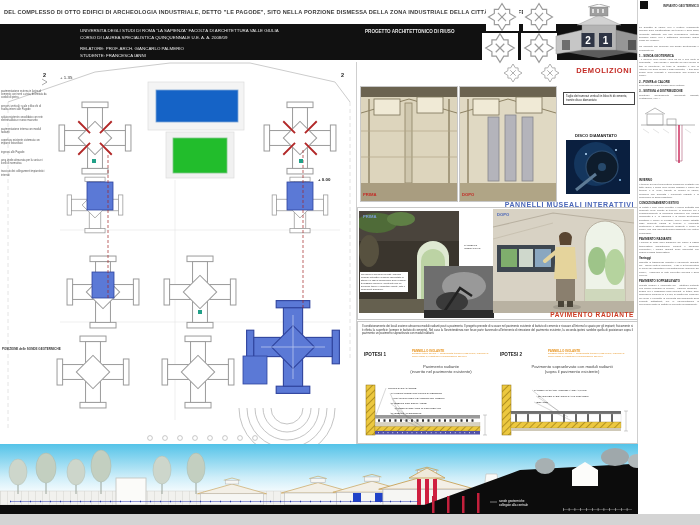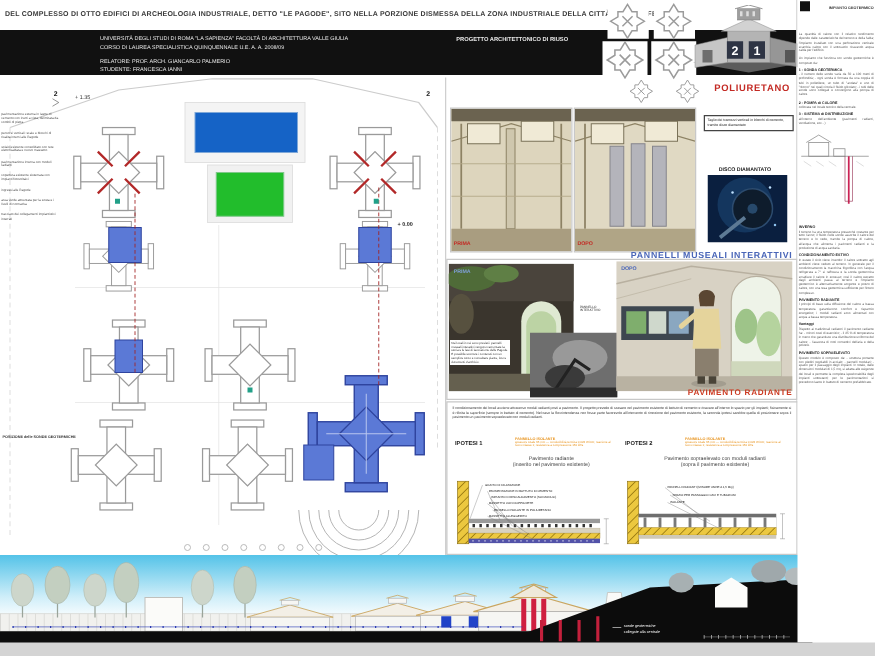--- a/index.html
+++ b/index.html
@@ -200,21 +200,21 @@
     <div class="mnote">pavimentazione interna con moduli radianti</div>
     <div class="mnote">copertura esistente sistemata con impianti fotovoltaici</div>
     <div class="mnote">ingressi alle Pagode</div>
     <div class="mnote">area verde attrezzata per la sosta e i livelli di normativa</div>
     <div class="mnote">tracciato dei collegamenti impiantistici interrati</div>
   </div>
 
   <div class="abs vline" style="left:356px;top:62px;height:382px;"></div>
   <div class="abs vline" style="left:637px;top:0;height:514px;"></div>
 
-  <div class="abs sec-head red" style="left:500px;top:66px;width:132px;font-size:7.5px;">POLIURETANO</div>
+  <div class="abs sec-head red" style="left:500px;top:66px;width:132px;font-size:7.5px;">DEMOLIZIONI</div>
 
   <svg class="abs frame" style="left:360px;top:86px;" width="96" height="114" viewBox="0 0 96 114">
     <rect width="96" height="114" fill="#ddd5bd"></rect>
     <rect x="0" y="0" width="96" height="10" fill="#6b6350"></rect>
     <polyline points="0,26 48,12 96,26" fill="none" stroke="#8d8264" stroke-width="1"></polyline>
     <rect x="13" y="12" width="26" height="16" fill="#f0ead6" stroke="#7a7258" stroke-width="0.8"></rect>
     <rect x="56" y="10" width="26" height="16" fill="#f0ead6" stroke="#7a7258" stroke-width="0.8"></rect>
     <line x1="8" y1="12" x2="8" y2="96" stroke="#8d8264" stroke-width="1.4"></line>
     <line x1="88" y1="12" x2="88" y2="96" stroke="#8d8264" stroke-width="1.4"></line>
     <rect x="44" y="16" width="7" height="80" fill="#cfc7ae" stroke="#8d8264" stroke-width="0.8"></rect>

